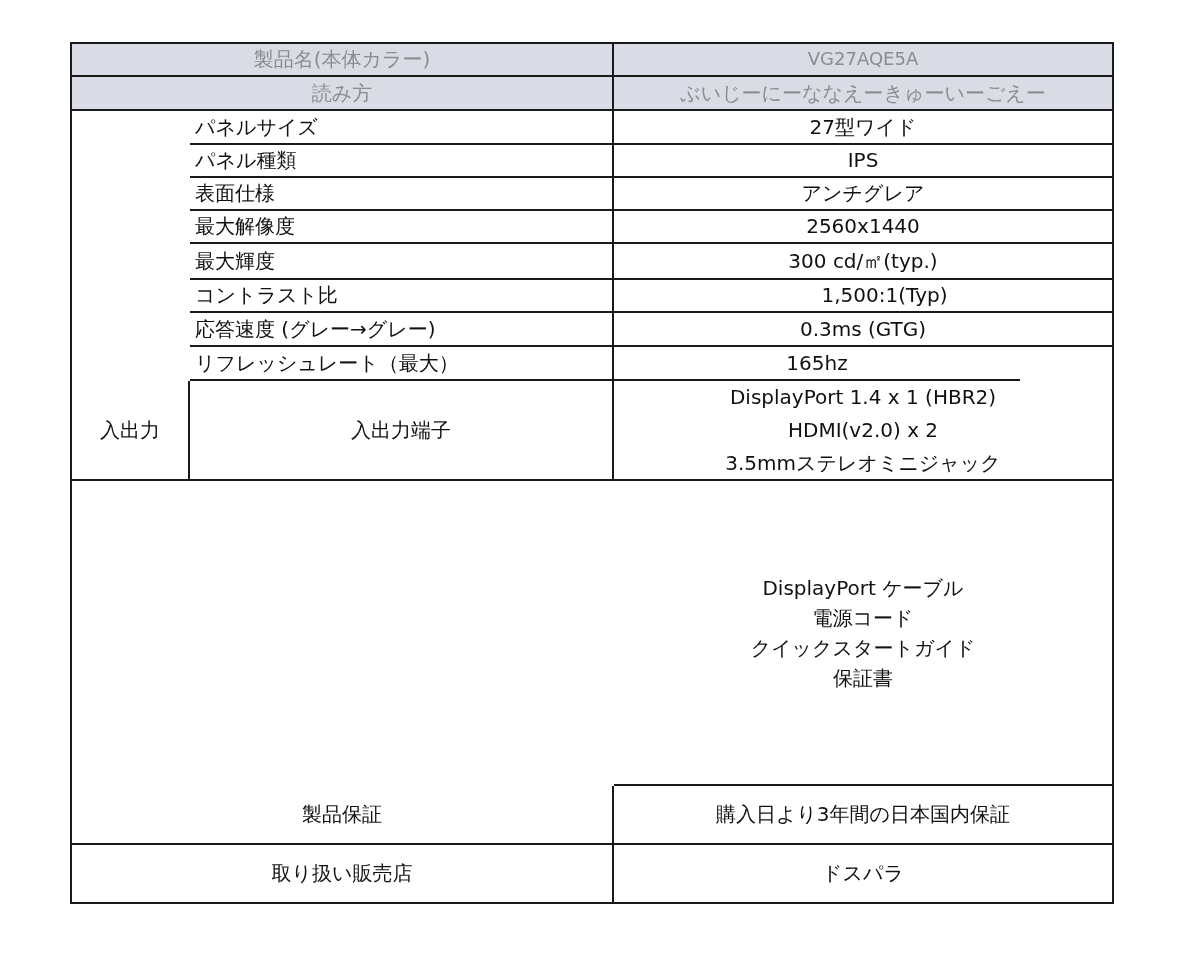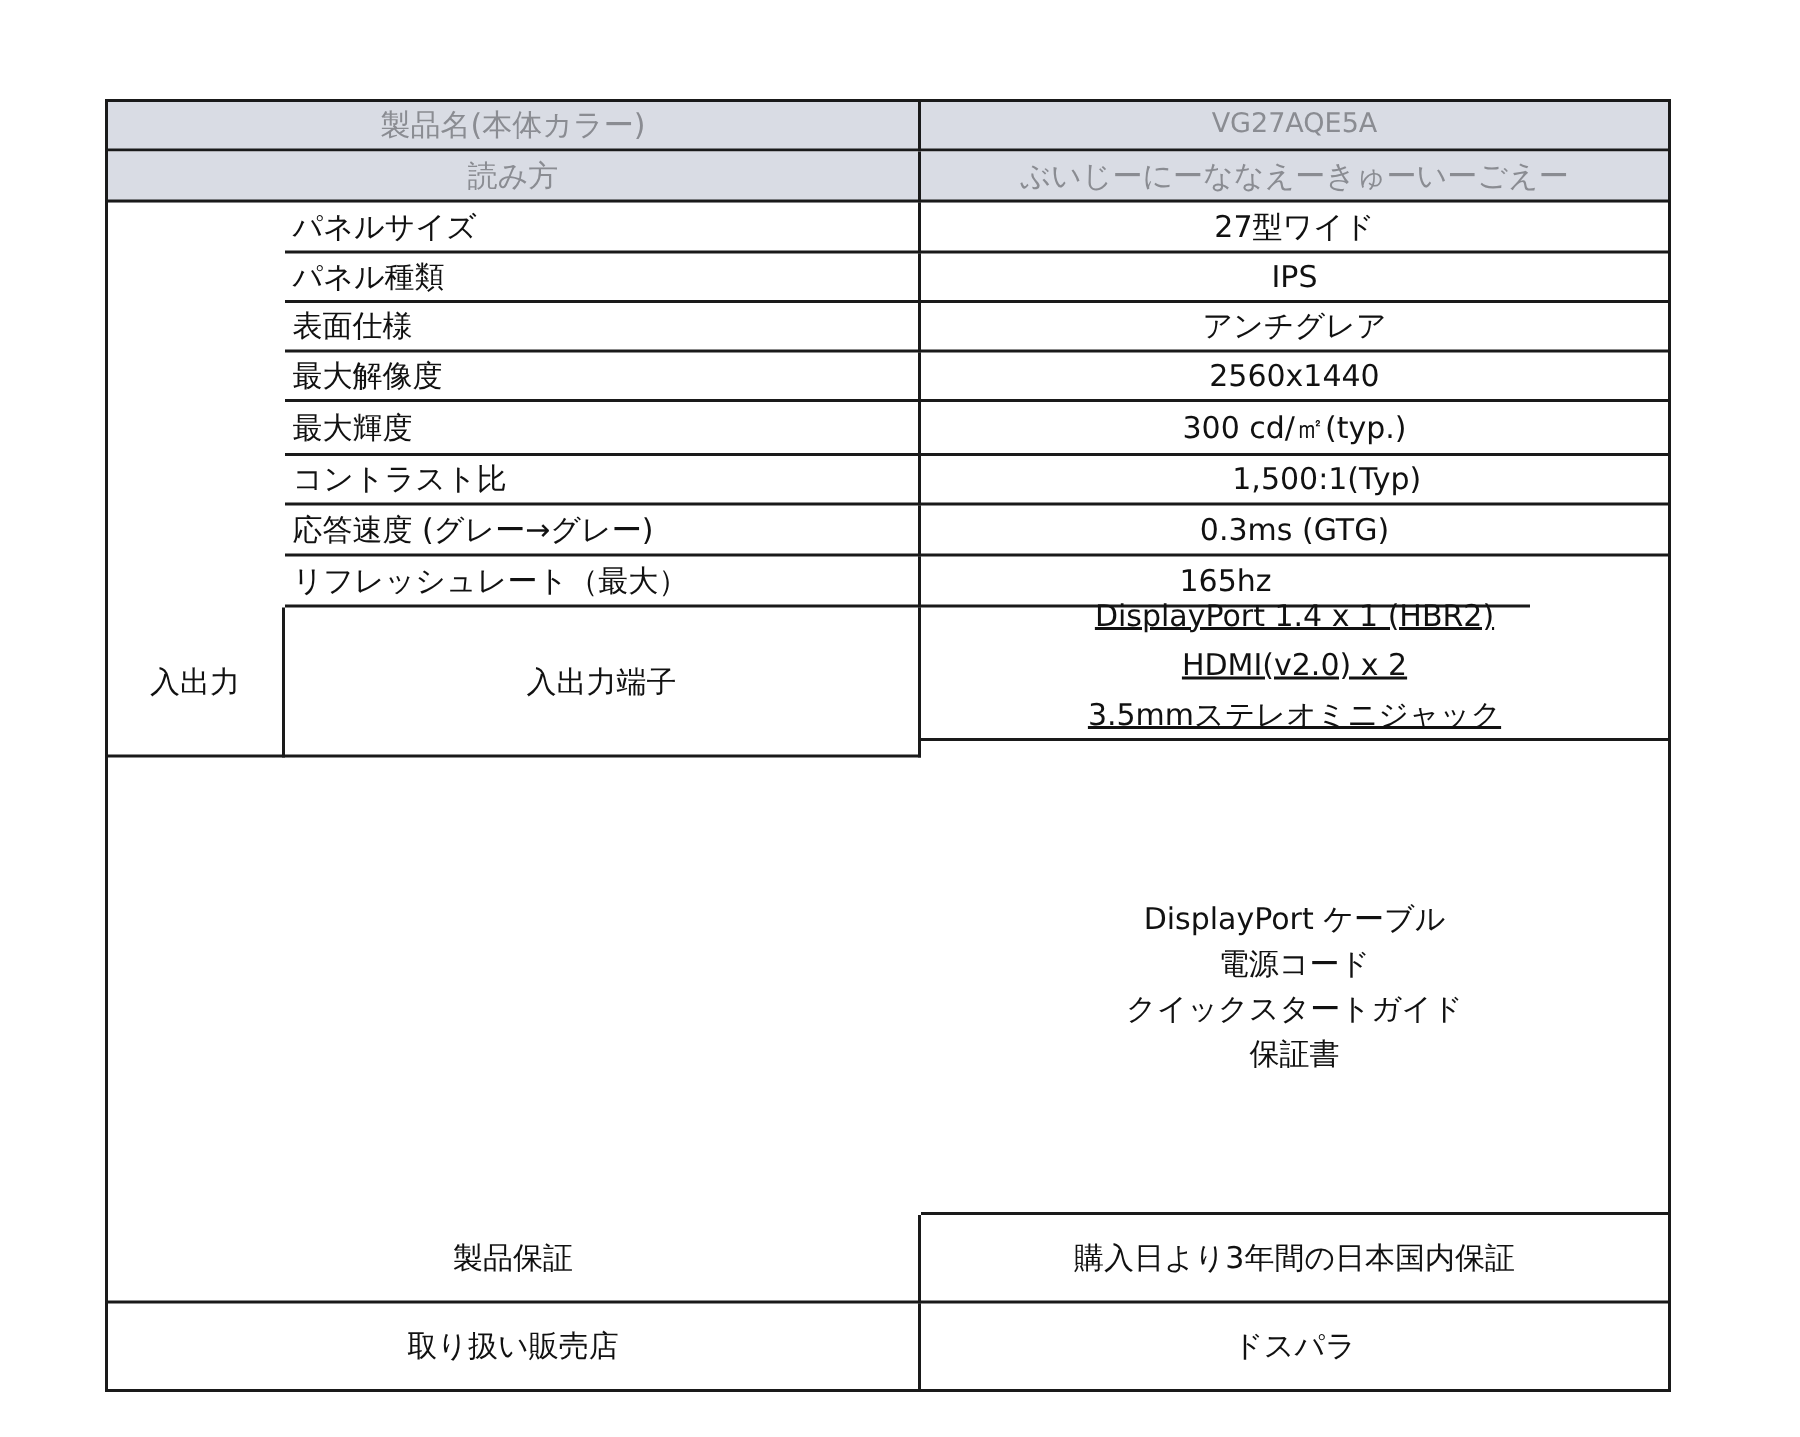--- a/index.html
+++ b/index.html
@@ -1,19 +1,19 @@
 <!DOCTYPE html>
 <html><head>
 <meta charset="utf-8">
 <style>
   html, body { margin: 0; padding: 0; background: #ffffff; }
   body { width: 1200px; height: 958px; position: relative; overflow: hidden;
          font-family: "DejaVu Sans", "Liberation Sans", sans-serif; color: #111; }
   .tbl { position: absolute; left: 70px; top: 42px; width: 1044px; height: 862px;
-         border: 2px solid #1a1a1a; box-sizing: border-box; margin-top: 24px; }
+         border: 2px solid #1a1a1a; box-sizing: border-box; }
   .cell { position: absolute; box-sizing: border-box; display: flex;
           align-items: center; justify-content: center; text-align: center;
           font-size: 20px; line-height: 1.45; }
   .hl { border-right: 2px solid #1a1a1a; }
   .hb { border-bottom: 2px solid #1a1a1a; }
   .hdr { background: #d9dce4; color: #8a8c92; }
   .left { justify-content: flex-start; padding-left: 5px; text-align: right; }
   .col { flex-direction: column; }
 </style>
 </head>
@@ -46,21 +46,21 @@
   <div class="cell hb" style="left:542px;top:236px;width:498px;height:33px;padding-left:43px;">1,500:1(Typ)</div>
 
   <div class="cell left hl hb" style="left:118px;top:269px;width:424px;height:34px;">応答速度 (グレー→グレー)</div>
   <div class="cell hb" style="left:542px;top:269px;width:498px;height:34px;">0.3ms (GTG)</div>
 
   <div class="cell left hl hb" style="left:118px;top:303px;width:424px;height:34px;">リフレッシュレート（最大）</div>
   <div class="cell hb" style="left:542px;top:303px;width:406px;height:34px;">165hz</div>
 
   <div class="cell hl hb" style="left:0;top:337px;width:118px;height:100px;">入出力</div>
   <div class="cell hl hb" style="left:118px;top:337px;width:424px;height:100px;">入出力端子</div>
-  <div class="cell col hb" style="left:542px;top:326px;width:498px;height:100px;line-height:33px;text-decoration:underline;">
+  <div class="cell col hb" style="left:542px;top:337px;width:498px;height:100px;line-height:33px;">
     <div>DisplayPort 1.4 x 1 (HBR2)</div>
     <div>HDMI(v2.0) x 2</div>
     <div>3.5mmステレオミニジャック</div>
   </div>
 
   <div class="cell hl hb" style="left:0;top:742px;width:542px;height:59px;">製品保証</div>
 
   <div class="cell col hb" style="left:542px;top:437px;width:498px;height:305px;line-height:30px;">
     <div>DisplayPort ケーブル</div>
     <div>電源コード</div>

